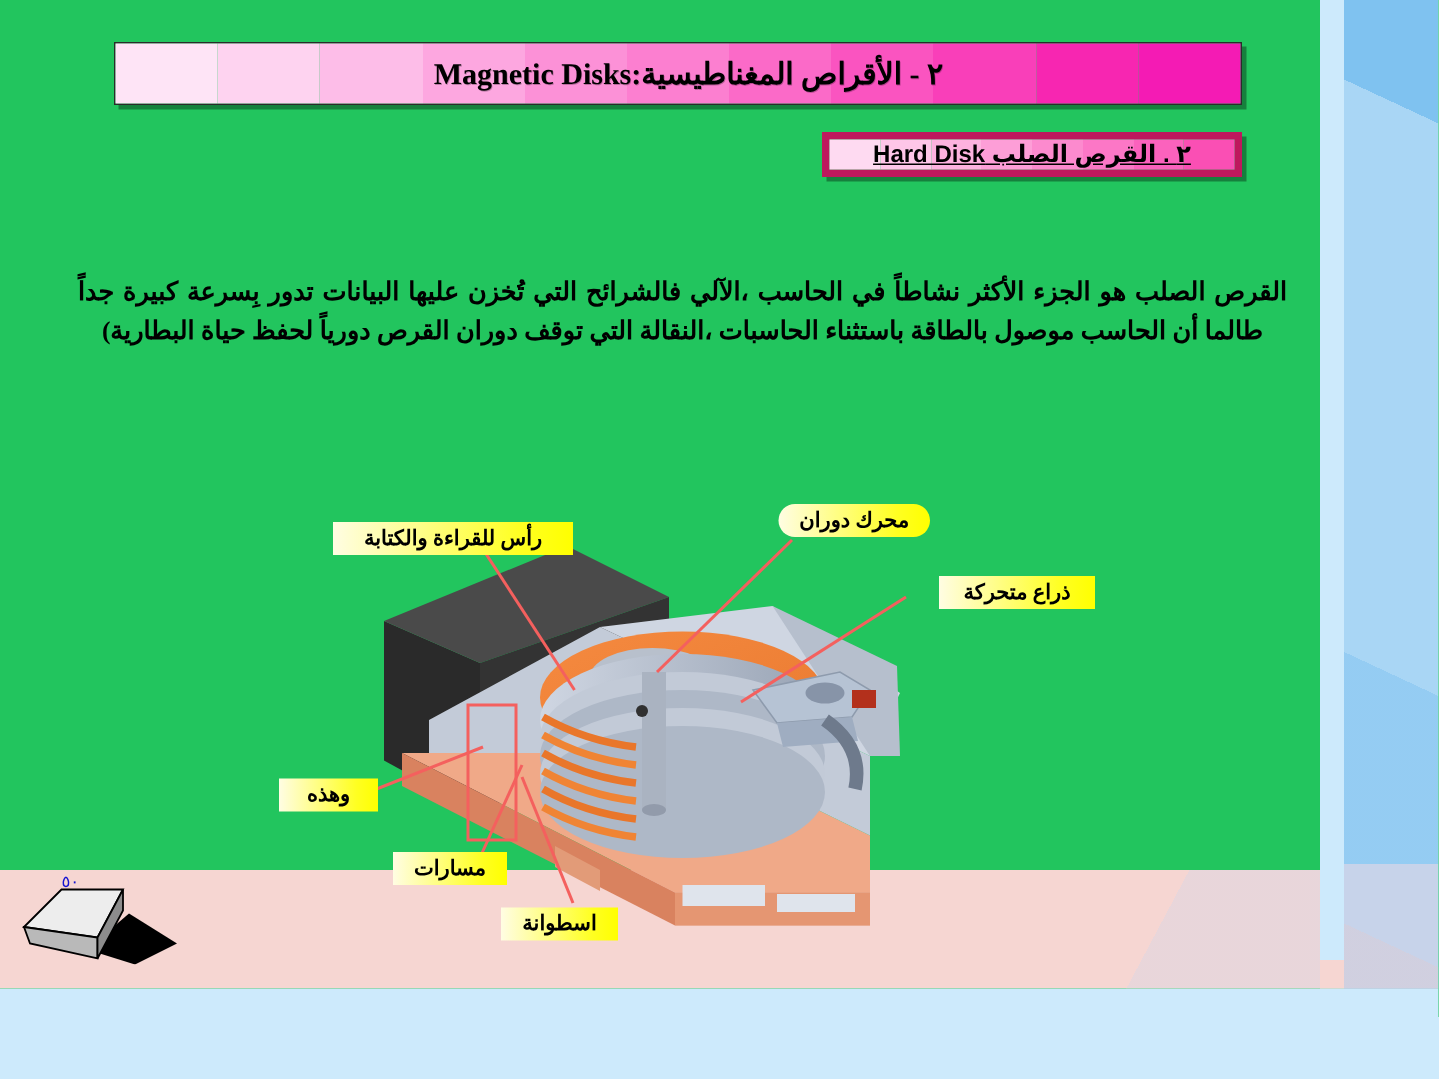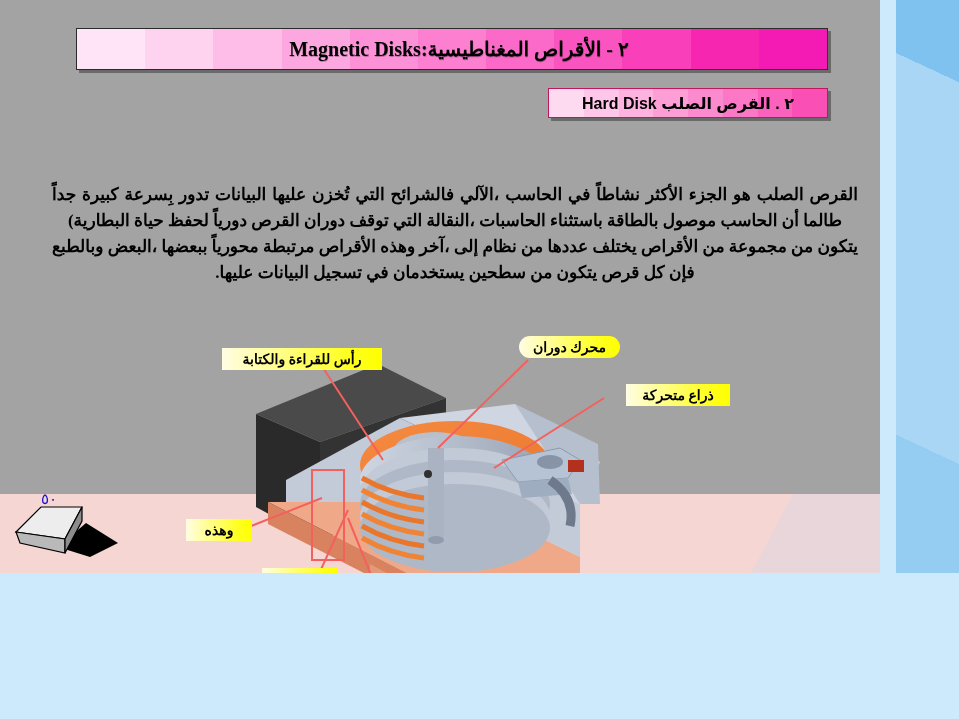--- a/index.html
+++ b/index.html
@@ -2,42 +2,42 @@
 <html lang="ar" dir="rtl"><head>
 <meta charset="utf-8">
 <title>Magnetic Disks Slide</title>
 <style>
   html,body{margin:0;padding:0;}
   body{
     width:959px;height:719px;overflow:hidden;
     font-family:"Liberation Serif","DejaVu Serif",serif;
     background:#cdeafc;
   }
-  .slide{position:relative;width:959px;height:573px;overflow:hidden;background:#a3a3a3;}
+  .slide{position:relative;width:959px;height:659px;overflow:hidden;background:#22c55e;}
 
   
   .sidebar{position:absolute;top:0;right:0;width:79px;height:719px;background:#cdeafc;overflow:hidden;}
   .sb-base{position:absolute;top:0;right:0;width:63px;height:719px;background:#7fc2f0;}
   .sb-diag1{position:absolute;top:0;right:0;width:63px;height:719px;
     background:linear-gradient(205deg,rgba(255,255,255,0) 0%,rgba(255,255,255,0) 11%,rgba(255,255,255,0.33) 11%,rgba(255,255,255,0.33) 62%,rgba(255,255,255,0.17) 62%,rgba(255,255,255,0.17) 100%);}
   .sb-low{position:absolute;bottom:0;right:0;width:63px;height:143px;background:#c7d3ea;}
   .sb-low2{position:absolute;bottom:0;right:0;width:63px;height:143px;
     background:linear-gradient(205deg,rgba(255,255,255,0) 0%,rgba(255,255,255,0) 40%,rgba(210,207,222,0.85) 40%,rgba(210,207,222,0.85) 100%);}
   .sb-leftstrip{position:absolute;top:0;left:0;width:16px;height:640px;background:#cdeafc;}
   .sb-leftstrip-low{position:absolute;top:640px;left:0;width:16px;height:79px;background:#f6d6d2;}
 
   
   .bottomband{position:absolute;left:0;bottom:0;width:880px;height:79px;background:#f6d6d2;}
   .bottomband-sheen{position:absolute;left:0;bottom:0;width:880px;height:79px;
     background:linear-gradient(118deg,rgba(255,255,255,0) 0%,rgba(255,255,255,0) 86%,rgba(228,214,221,0.75) 86%,rgba(228,214,221,0.75) 100%);}
 
   
   .keycap{position:absolute;left:8px;bottom:16px;width:110px;height:62px;}
   .keycap svg{display:block;}
-  .keynum{position:absolute;left:33px;bottom:49px;font-size:15px;color:#1414d2;
+  .keynum{position:absolute;left:33px;bottom:49px;font-size:11px;color:#1414d2;
     font-family:"Liberation Serif","DejaVu Serif",serif;letter-spacing:1px;}
 
   
   .titlebar{
     position:absolute;left:76px;top:28px;width:752px;height:42px;
     border:1px solid #2b2b2b;box-sizing:border-box;
     display:flex;align-items:center;justify-content:flex-start;
     box-shadow:3px 3px 0 rgba(0,0,0,0.35);
   }
   .grad-steps{position:absolute;inset:0;display:flex;z-index:0;}
@@ -46,23 +46,24 @@
     position:relative;z-index:2;padding-right:0;padding-left:14px;
     width:100%;text-align:center;
     font-size:20px;font-weight:700;color:#000;
     font-family:"Liberation Serif","DejaVu Serif",serif;
     text-shadow:0.5px 0.5px 0 rgba(0,0,0,0.25);
   }
 
   
   .titlebar2{
     position:absolute;left:548px;top:88px;width:280px;height:30px;
-    border:1px solid #be185d;box-sizing:border-box;
+    border:5px solid #be185d;box-sizing:border-box;
     display:flex;align-items:center;
     box-shadow:3px 3px 0 rgba(0,0,0,0.35);
+    text-decoration:underline;
   }
   .titlebar2 .txt{
     position:relative;z-index:2;width:100%;text-align:center;
     font-size:16px;font-weight:700;color:#000;
     font-family:"Liberation Sans","DejaVu Sans",sans-serif;
   }
 
   
   .body-text{
     position:absolute;left:52px;top:166px;width:806px;
@@ -131,21 +132,20 @@
         <i style="background:#fd9ed7"></i>
         <i style="background:#fdb2df"></i>
       <i style="background:#fec6e8"></i>
         <i style="background:#fedaf1"></i>
     </div>
     <div class="txt">٢ . القرص الصلب Hard Disk</div>
   </div>
 
   <div class="body-text">
     <p class="p1">القرص الصلب هو الجزء الأكثر نشاطاً في الحاسب ،الآلي فالشرائح التي تُخزن عليها البيانات تدور بِسرعة كبيرة جداً طالما أن الحاسب موصول بالطاقة باستثناء الحاسبات ،النقالة التي توقف دوران القرص دورياً لحفظ حياة البطارية)</p>
-    <p class="p2">يتكون من مجموعة من الأقراص يختلف عددها من نظام إلى ،آخر وهذه الأقراص مرتبطة محورياً ببعضها ،البعض وبالطبع فإن كل قرص يتكون من سطحين يستخدمان في تسجيل البيانات عليها.</p>
   </div>
 
   <div class="diagram">
     <svg width="410" height="275" viewBox="0 0 410 275" xmlns="http://www.w3.org/2000/svg" shape-rendering="geometricPrecision">
       <defs>
         <linearGradient id="gMetal" x1="0" y1="0" x2="0" y2="1">
           <stop offset="0%" stop-color="#d8dee8"></stop>
             <stop offset="100%" stop-color="#aab4c4"></stop>
         </linearGradient>
         <linearGradient id="gPlat" x1="0" y1="0" x2="1" y2="0">

